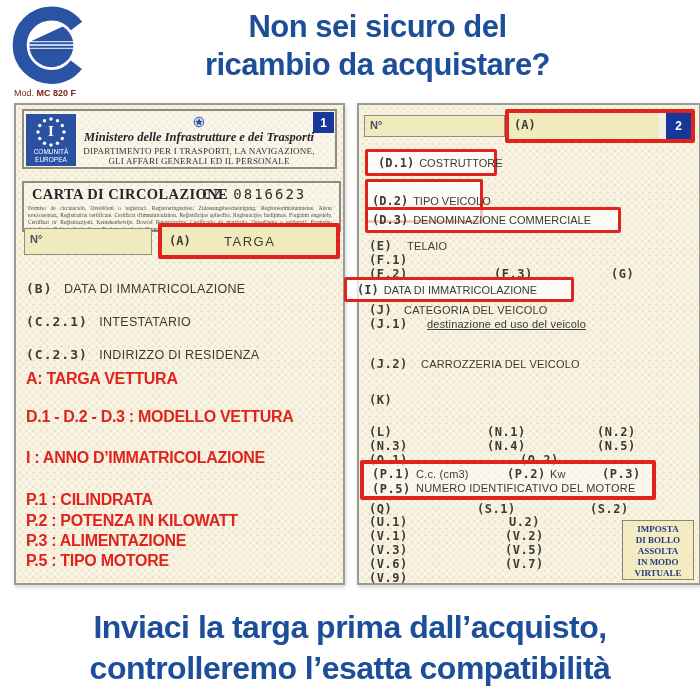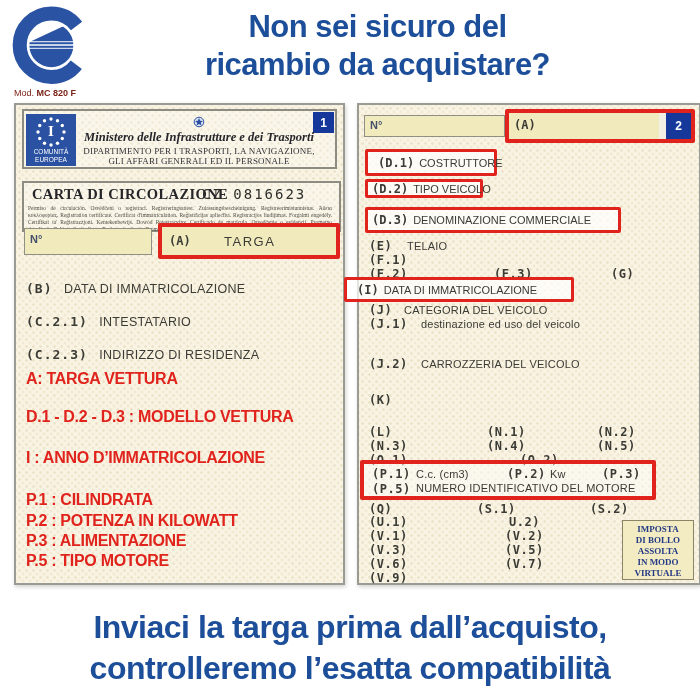--- a/index.html
+++ b/index.html
@@ -179,21 +179,21 @@
         <span class="abs code" style="left:5px;top:5px;font-size:12px;font-weight:bold;">(A)</span>
       </div>
       <div style="width:7px;background:#f2efe4;"></div>
       <div class="bluebox" style="width:25px;">2</div>
     </div>
 
     <div class="dbox redbox whitefill" style="left:6px;top:44px;width:132px;height:27px;border-width:3.5px;padding-left:10px;">
       <span class="code">(D.1)</span>
       <span class="lbl">COSTRUTTORE</span>
     </div>
-    <div class="dbox redbox whitefill" style="left:6px;top:74px;width:118px;height:19px;border-width:3.5px;align-items:center;">
+    <div class="dbox redbox whitefill" style="left:6px;top:74px;width:118px;height:44px;border-width:3.5px;align-items:center;">
       <span class="code">(D.2)</span>
       <span class="lbl">TIPO VEICOLO</span>
     </div>
     <div class="dbox redbox whitefill" style="left:6px;top:102px;width:256px;height:26px;border-width:3.5px;">
       <span class="code">(D.3)</span>
       <span class="lbl">DENOMINAZIONE COMMERCIALE</span>
     </div>
 
     <div class="rrow" style="top:134px;">
       <span class="code" style="left:10px;">(E)</span>
@@ -212,21 +212,21 @@
       <span class="code">(I)</span>
       <span class="lbl">DATA DI IMMATRICOLAZIONE</span>
     </div>
 
     <div class="rrow" style="top:198px;">
       <span class="code" style="left:10px;">(J)</span>
       <span class="lbl abs" style="left:45px;top:1px;">CATEGORIA DEL VEICOLO</span>
     </div>
     <div class="rrow" style="top:212px;">
       <span class="code" style="left:10px;">(J.1)</span>
-      <span class="lbl abs" style="left:62px;top:1px;">destinazione ed uso del veicolo</span>
+      <span class="lbl abs" style="left:68px;top:1px;text-decoration:underline;">destinazione ed uso del veicolo</span>
     </div>
     <div class="rrow" style="top:252px;">
       <span class="code" style="left:10px;">(J.2)</span>
       <span class="lbl abs" style="left:62px;top:1px;">CARROZZERIA DEL VEICOLO</span>
     </div>
     <div class="rrow" style="top:288px;">
       <span class="code" style="left:10px;">(K)</span>
     </div>
     <div class="rrow" style="top:320px;">
       <span class="code" style="left:10px;">(L)</span>

